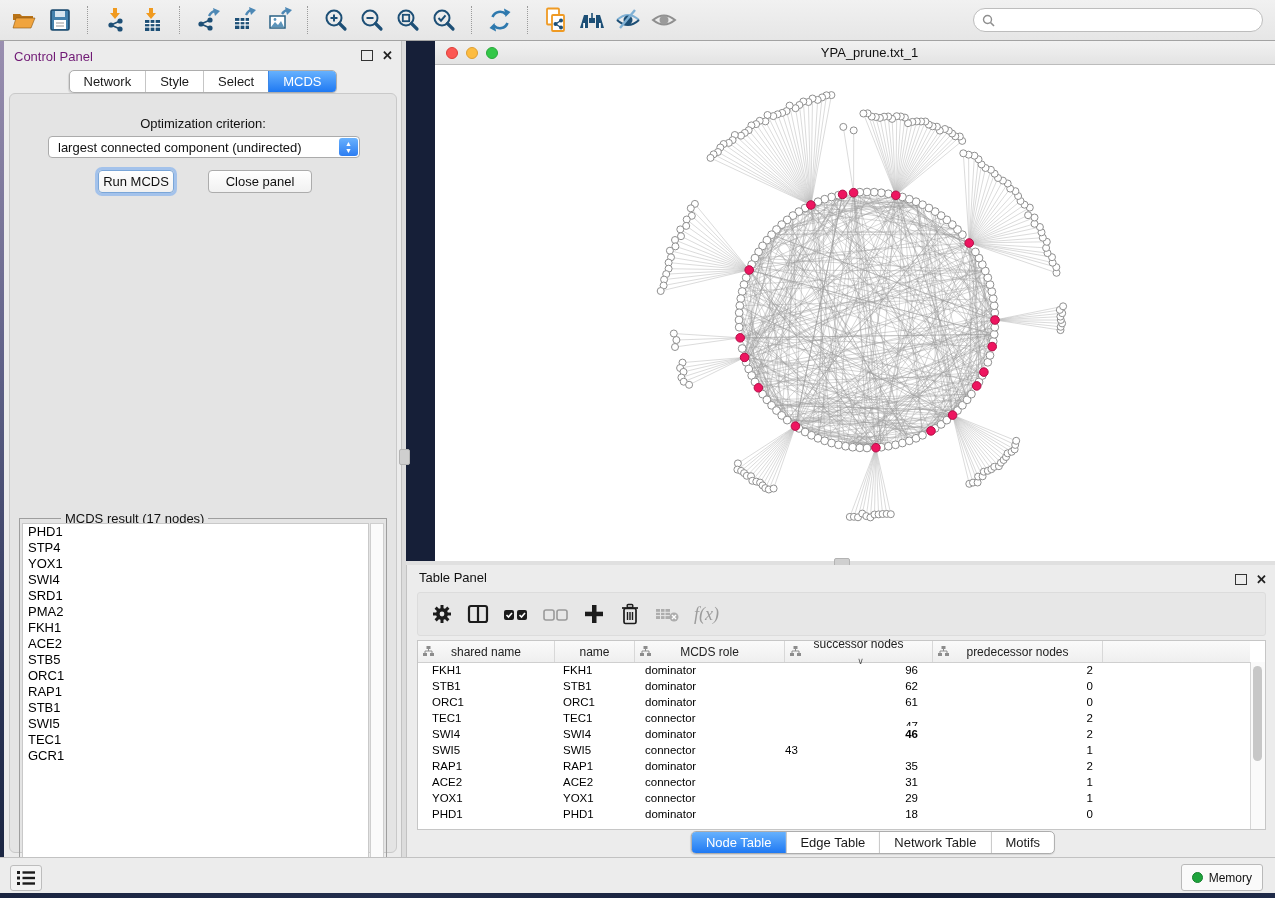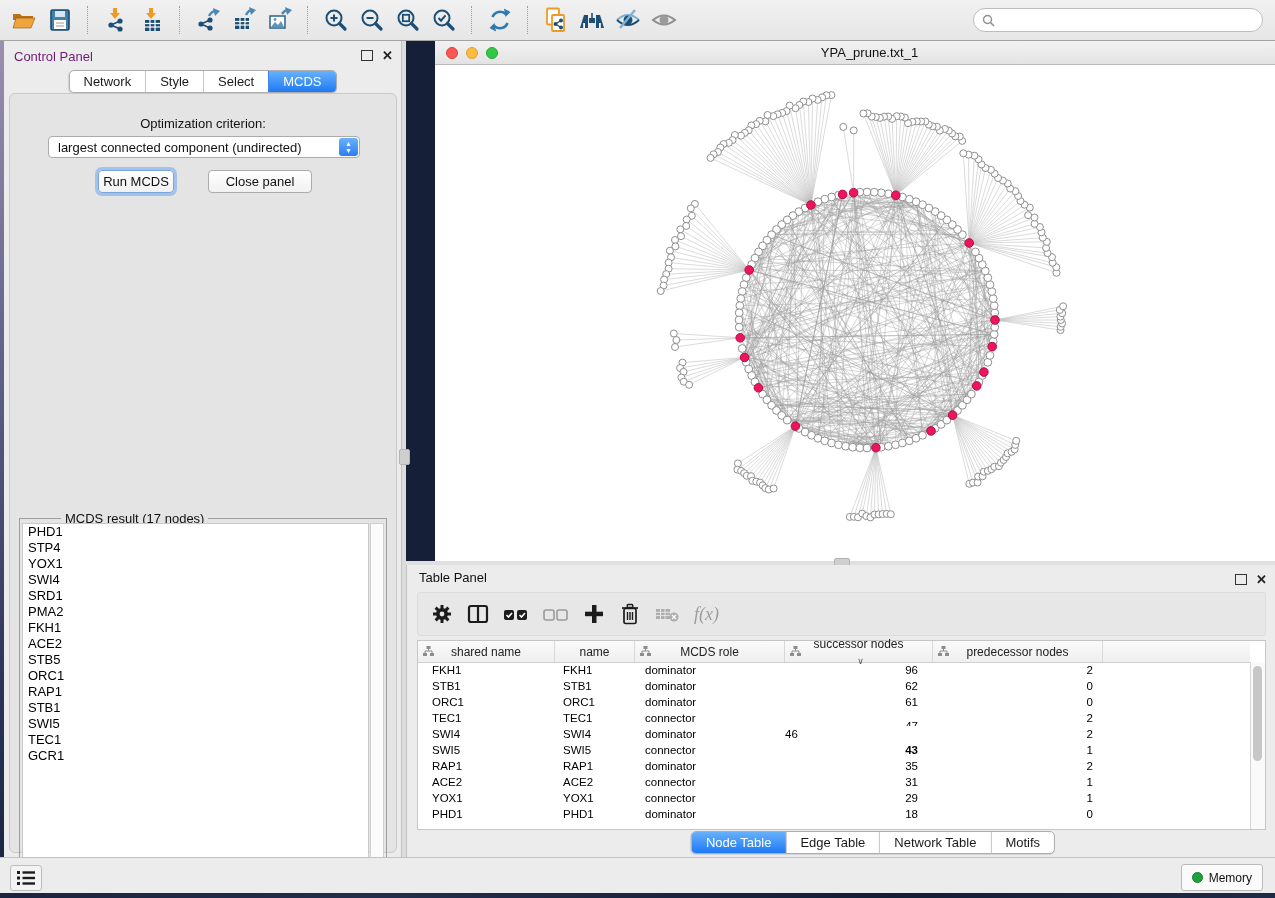--- a/index.html
+++ b/index.html
@@ -1303,28 +1303,28 @@
             <div class="td" style="width: 137px; text-align: left; padding-left: 14px;">TEC1</div>
             <div class="td" style="width: 80px; text-align: left; padding-left: 8px;">TEC1</div>
             <div class="td" style="width: 150px; text-align: left; padding-left: 10px;">connector</div>
             <div class="td" style="width: 148px; text-align: right; padding-right: 15px; margin-top: 8px;">47</div>
             <div class="td" style="width: 170px; text-align: right; padding-right: 10px;">2</div>
           </div>
           <div class="tr">
             <div class="td" style="width: 137px; text-align: left; padding-left: 14px;">SWI4</div>
             <div class="td" style="width: 80px; text-align: left; padding-left: 8px;">SWI4</div>
             <div class="td" style="width: 150px; text-align: left; padding-left: 10px;">dominator</div>
-            <div class="td" style="width: 148px; text-align: left; padding-right: 15px;">46</div>
+            <div class="td" style="width: 148px; text-align: right; padding-right: 15px; font-weight: bold;">46</div>
             <div class="td" style="width: 170px; text-align: right; padding-right: 10px;">2</div>
           </div>
           <div class="tr">
             <div class="td" style="width: 137px; text-align: left; padding-left: 14px;">SWI5</div>
             <div class="td" style="width: 80px; text-align: left; padding-left: 8px;">SWI5</div>
             <div class="td" style="width: 150px; text-align: left; padding-left: 10px;">connector</div>
-            <div class="td" style="width: 148px; text-align: right; padding-right: 15px; font-weight: bold;">43</div>
+            <div class="td" style="width: 148px; padding-right: 15px;">43</div>
             <div class="td" style="width: 170px; text-align: right; padding-right: 10px;">1</div>
           </div>
           <div class="tr">
             <div class="td" style="width: 137px; text-align: left; padding-left: 14px;">RAP1</div>
             <div class="td" style="width: 80px; text-align: left; padding-left: 8px;">RAP1</div>
             <div class="td" style="width: 150px; text-align: left; padding-left: 10px;">dominator</div>
             <div class="td" style="width: 148px; text-align: right; padding-right: 15px;">35</div>
             <div class="td" style="width: 170px; text-align: right; padding-right: 10px;">2</div>
           </div>
           <div class="tr">

